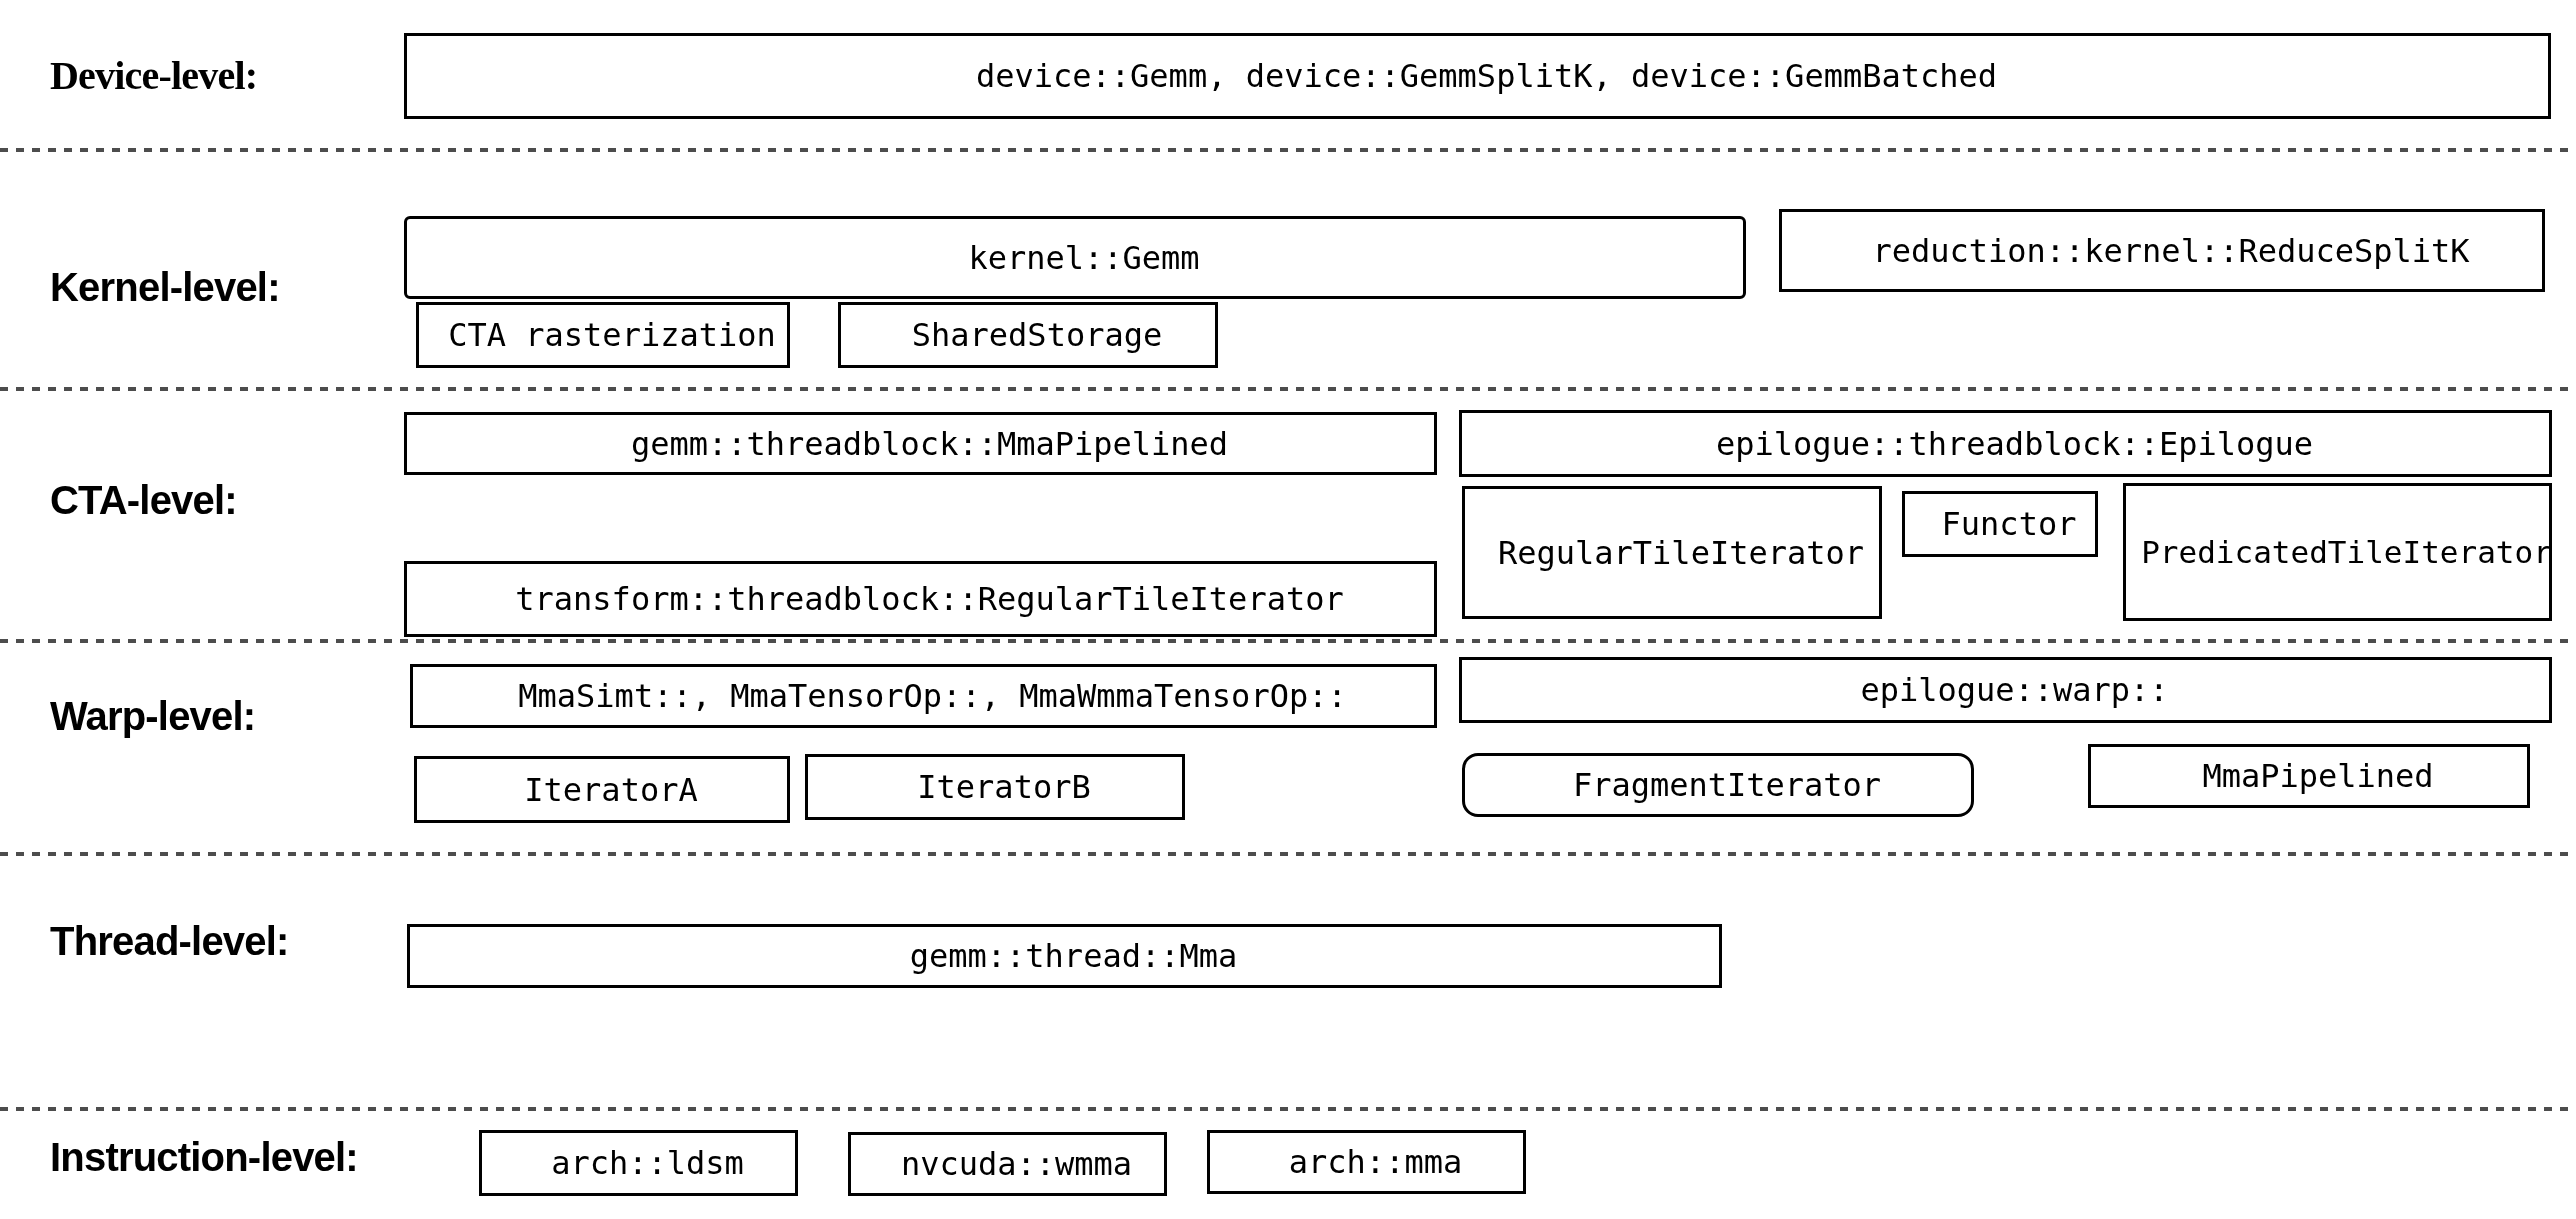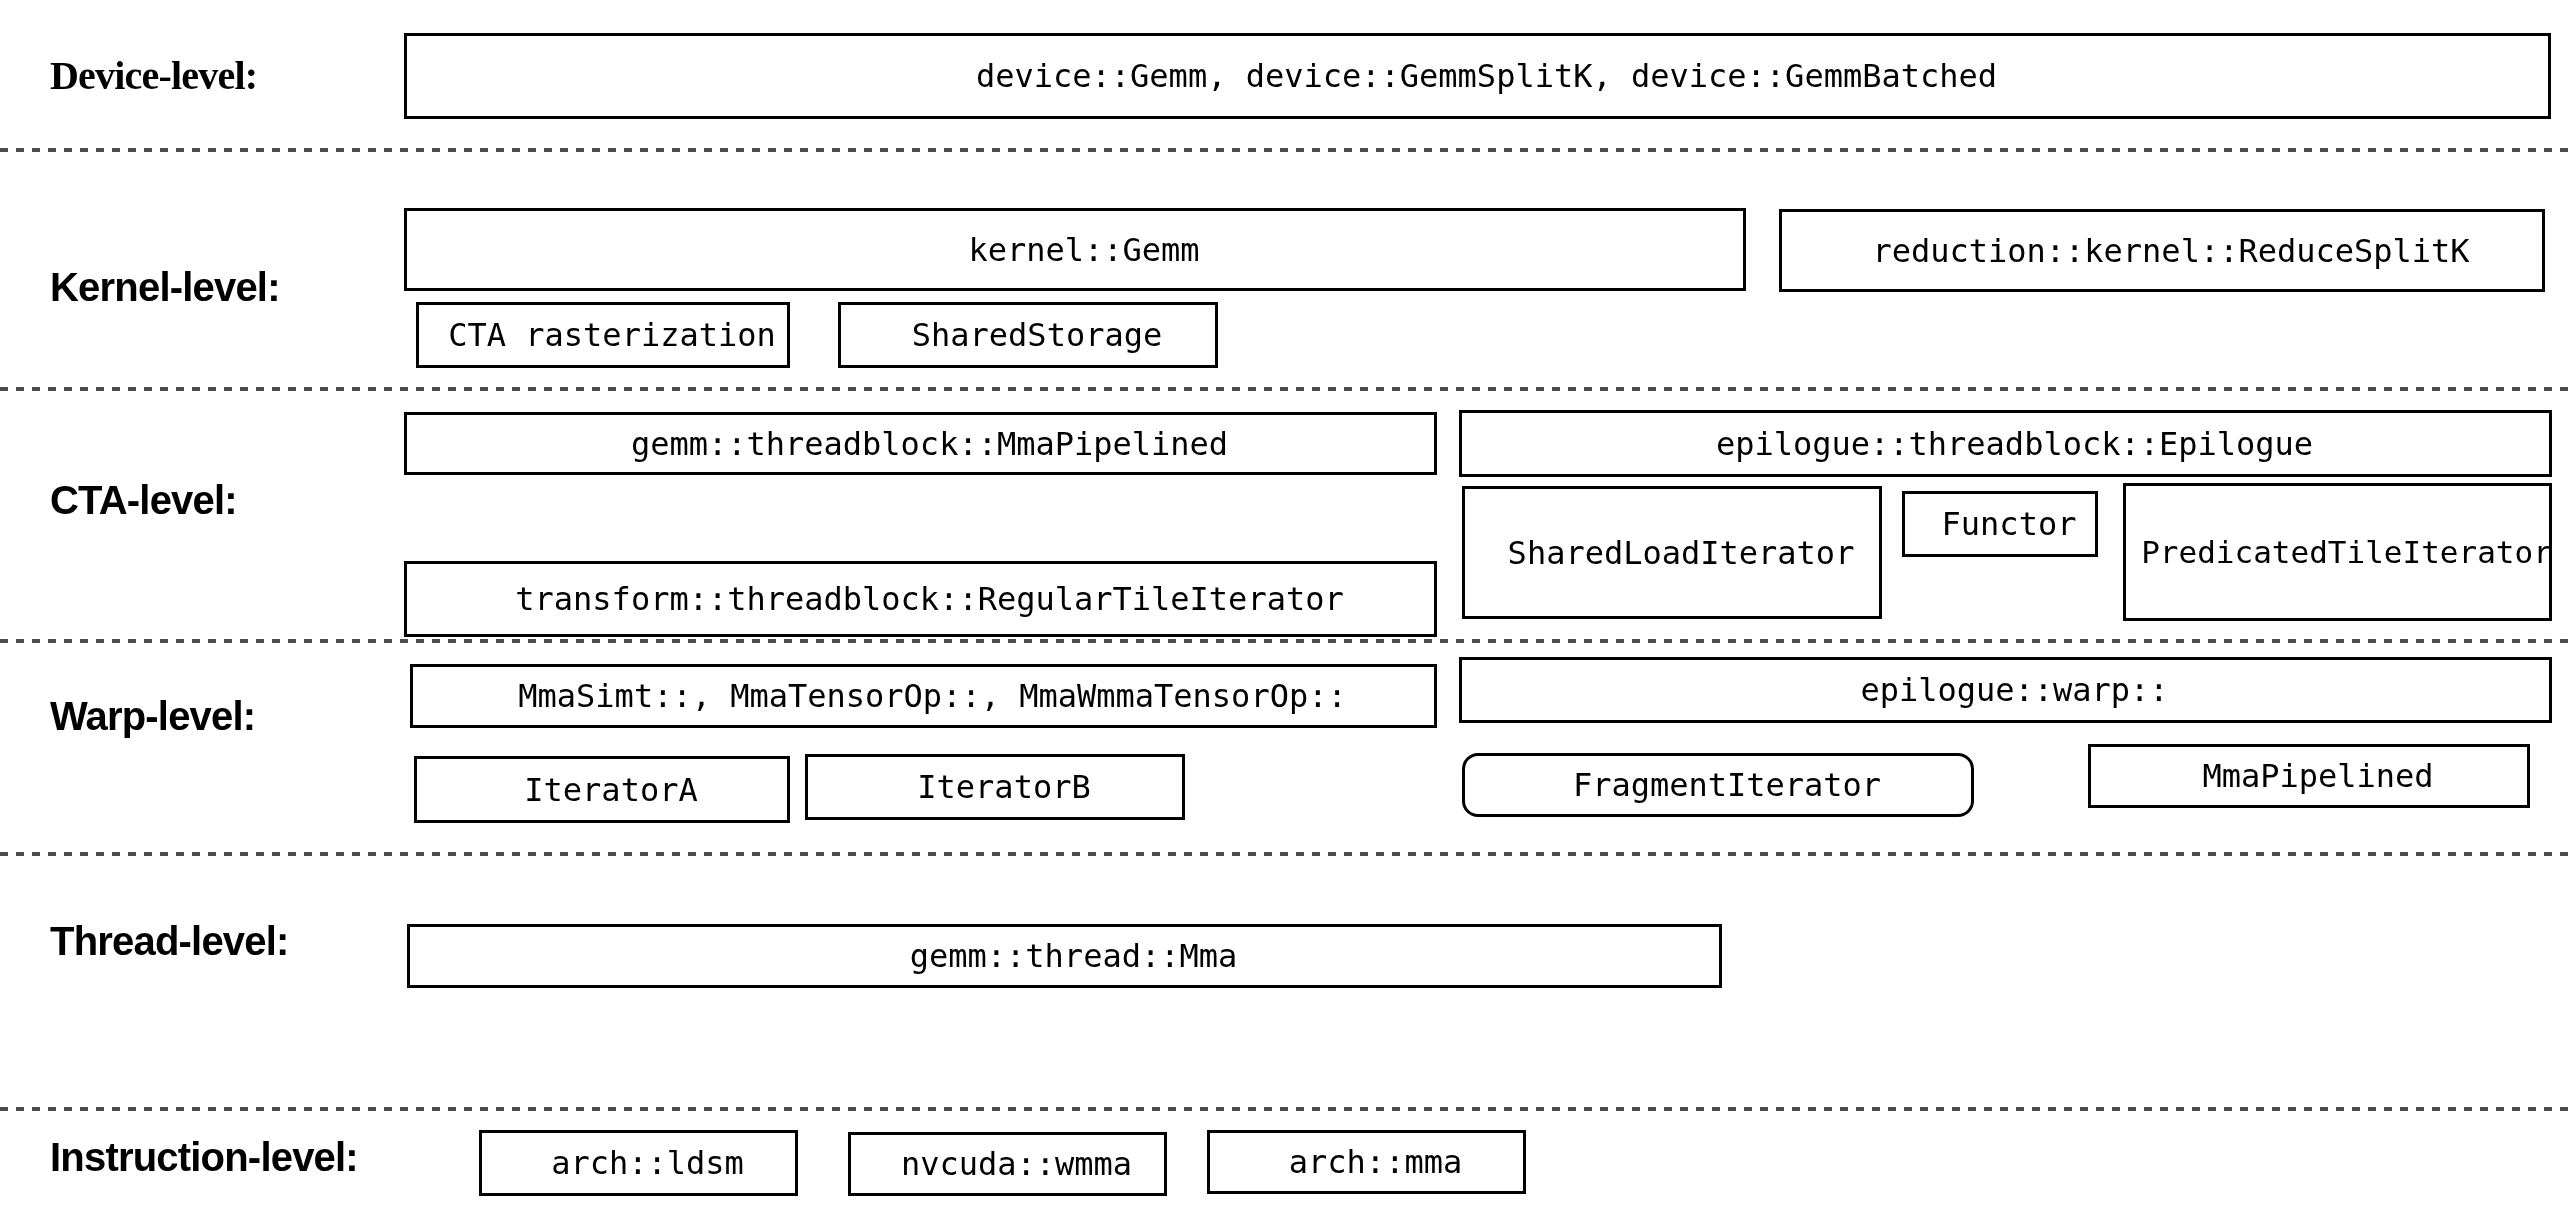--- a/index.html
+++ b/index.html
@@ -68,30 +68,30 @@
   <div class="row-label" style="top:1133px;">Instruction-level:</div>
 
   <div class="separator" style="top:148px;"></div>
   <div class="separator" style="top:387px;"></div>
   <div class="separator" style="top:639px;"></div>
   <div class="separator" style="top:852px;"></div>
   <div class="separator" style="top:1107px;"></div>
 
   <div class="box" style="left:404px; top:33px; width:2147px; height:86px;">device::Gemm, device::GemmSplitK, device::GemmBatched</div>
 
-  <div class="box" style="left:404px; top:208px; width:1342px; height:83px;">kernel::Gemm</div>
+  <div class="box" style="left:404px; top:216px; width:1342px; height:83px;border-radius:6px;">kernel::Gemm</div>
   <div class="box" style="left:1779px; top:209px; width:766px; height:83px;">reduction::kernel::ReduceSplitK</div>
   <div class="box" style="left:416px; top:302px; width:374px; height:66px;">CTA rasterization</div>
   <div class="box" style="left:838px; top:302px; width:380px; height:66px;">SharedStorage</div>
 
   <div class="box" style="left:404px; top:412px; width:1033px; height:63px;">gemm::threadblock::MmaPipelined</div>
   <div class="box" style="left:404px; top:561px; width:1033px; height:76px;">transform::threadblock::RegularTileIterator</div>
 
   <div class="box" style="left:1459px; top:410px; width:1093px; height:67px;">epilogue::threadblock::Epilogue</div>
-  <div class="box" style="left:1462px; top:486px; width:420px; height:133px;">SharedLoadIterator</div>
+  <div class="box" style="left:1462px; top:486px; width:420px; height:133px;">RegularTileIterator</div>
   <div class="box" style="left:1902px; top:491px; width:196px; height:66px;">Functor</div>
   <div class="box small-text" style="left:2123px; top:483px; width:429px; height:138px;">PredicatedTileIterator</div>
 
   <div class="box" style="left:410px; top:664px; width:1027px; height:64px;">MmaSimt::, MmaTensorOp::, MmaWmmaTensorOp::</div>
   <div class="box" style="left:414px; top:756px; width:376px; height:67px;">IteratorA</div>
   <div class="box" style="left:805px; top:754px; width:380px; height:66px;">IteratorB</div>
 
   <div class="box" style="left:1459px; top:657px; width:1093px; height:66px;">epilogue::warp::</div>
   <div class="box" style="left:1462px; top:753px; width:512px; height:64px;border-radius:16px;">FragmentIterator</div>
   <div class="box" style="left:2088px; top:744px; width:442px; height:64px;">MmaPipelined</div>

